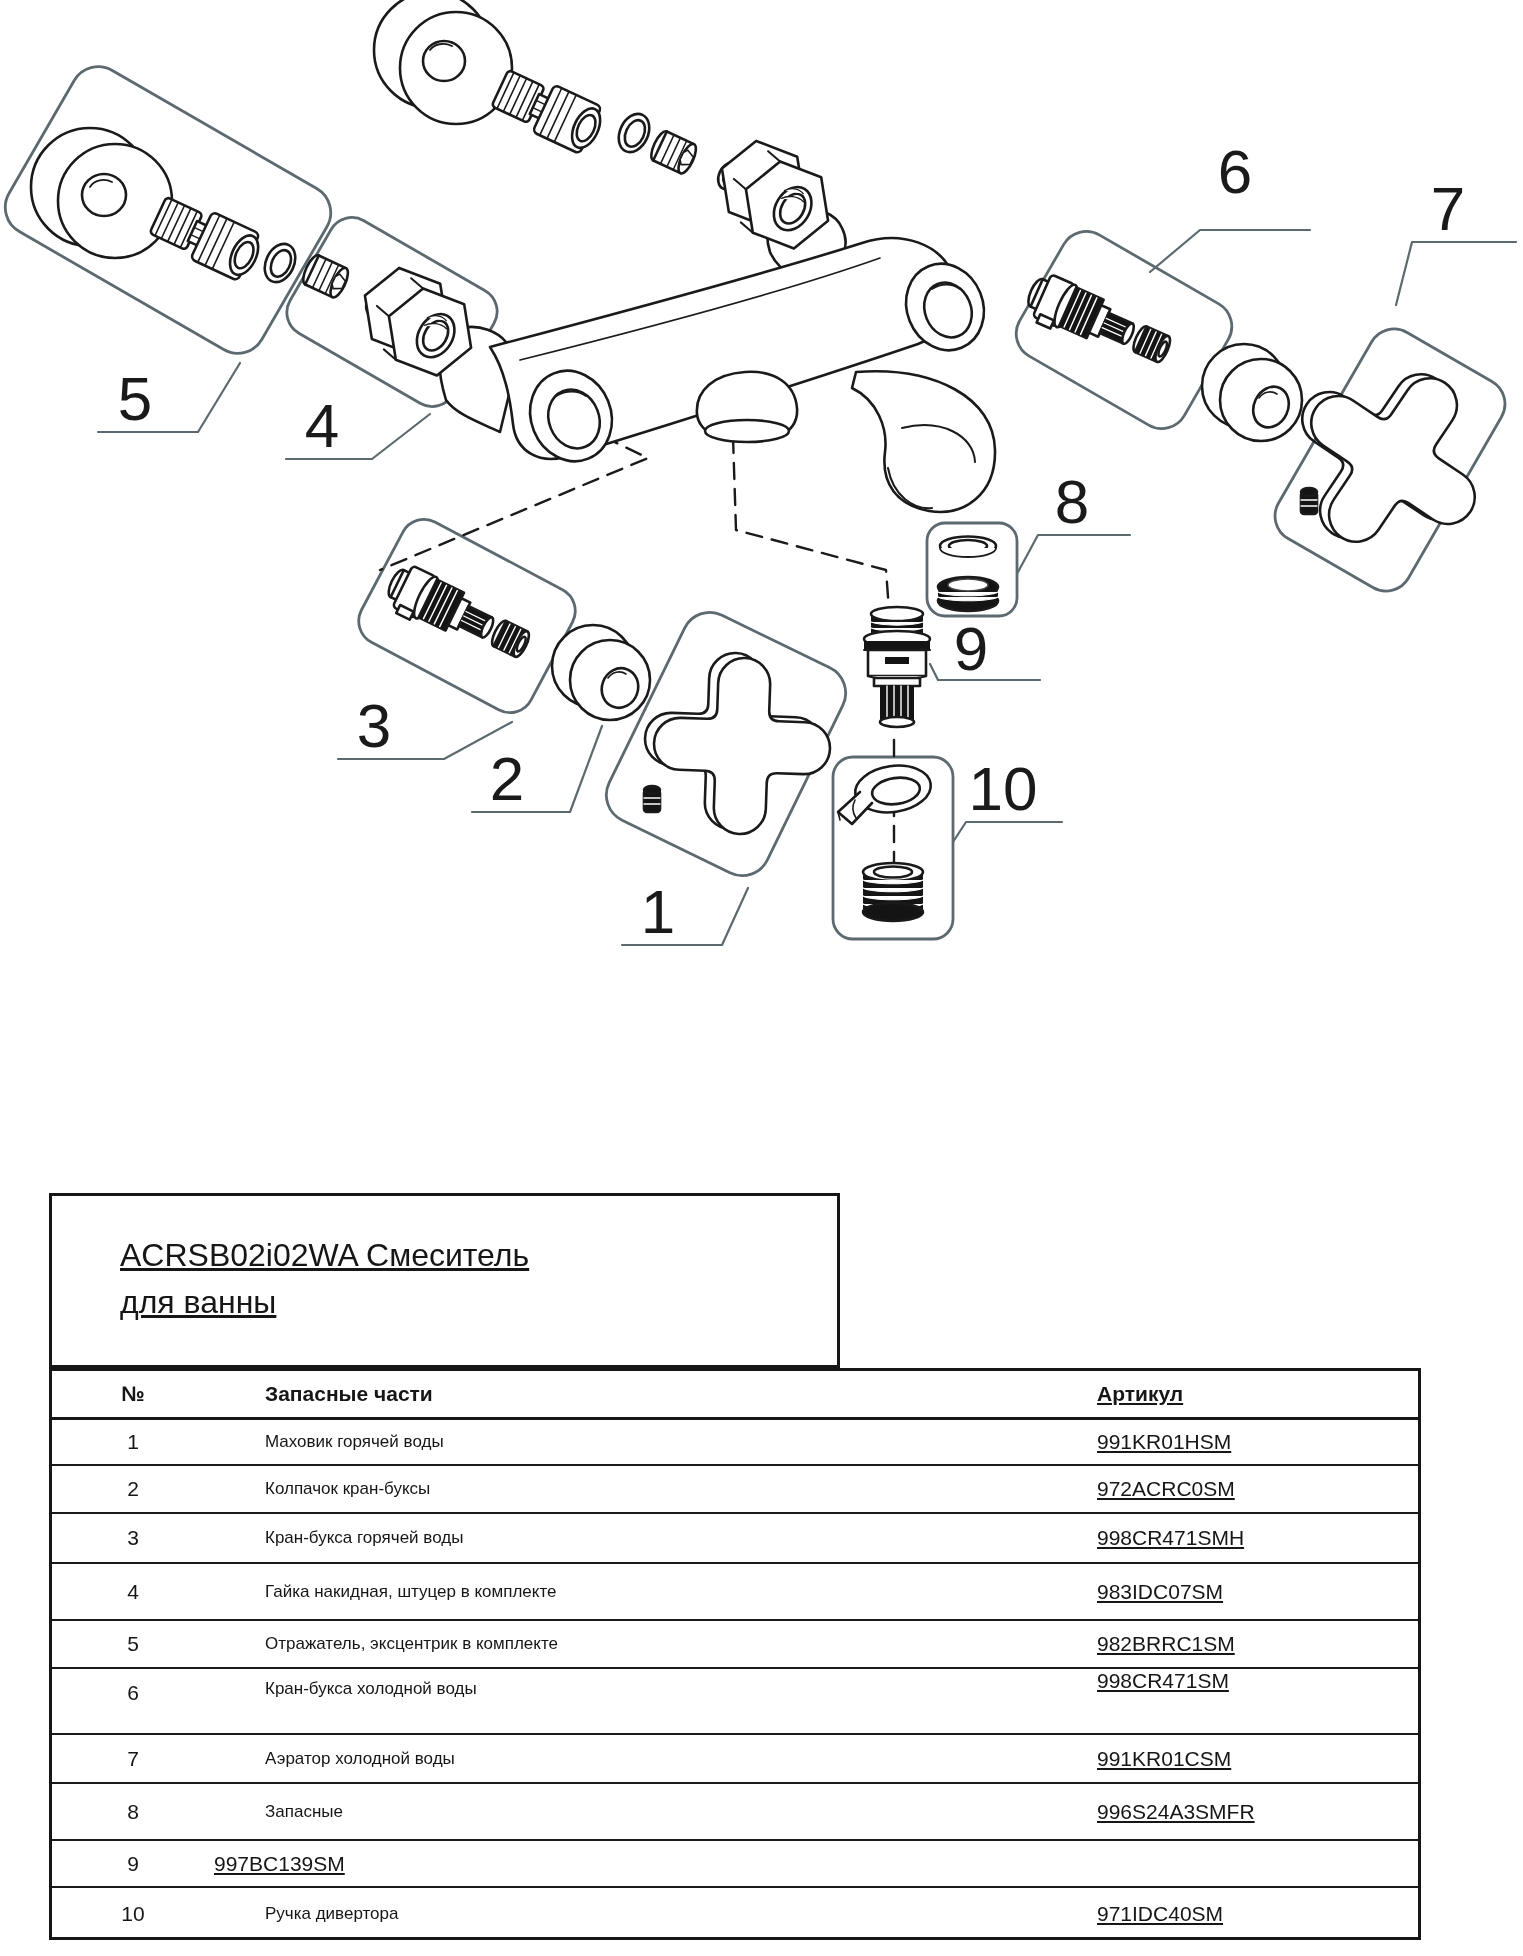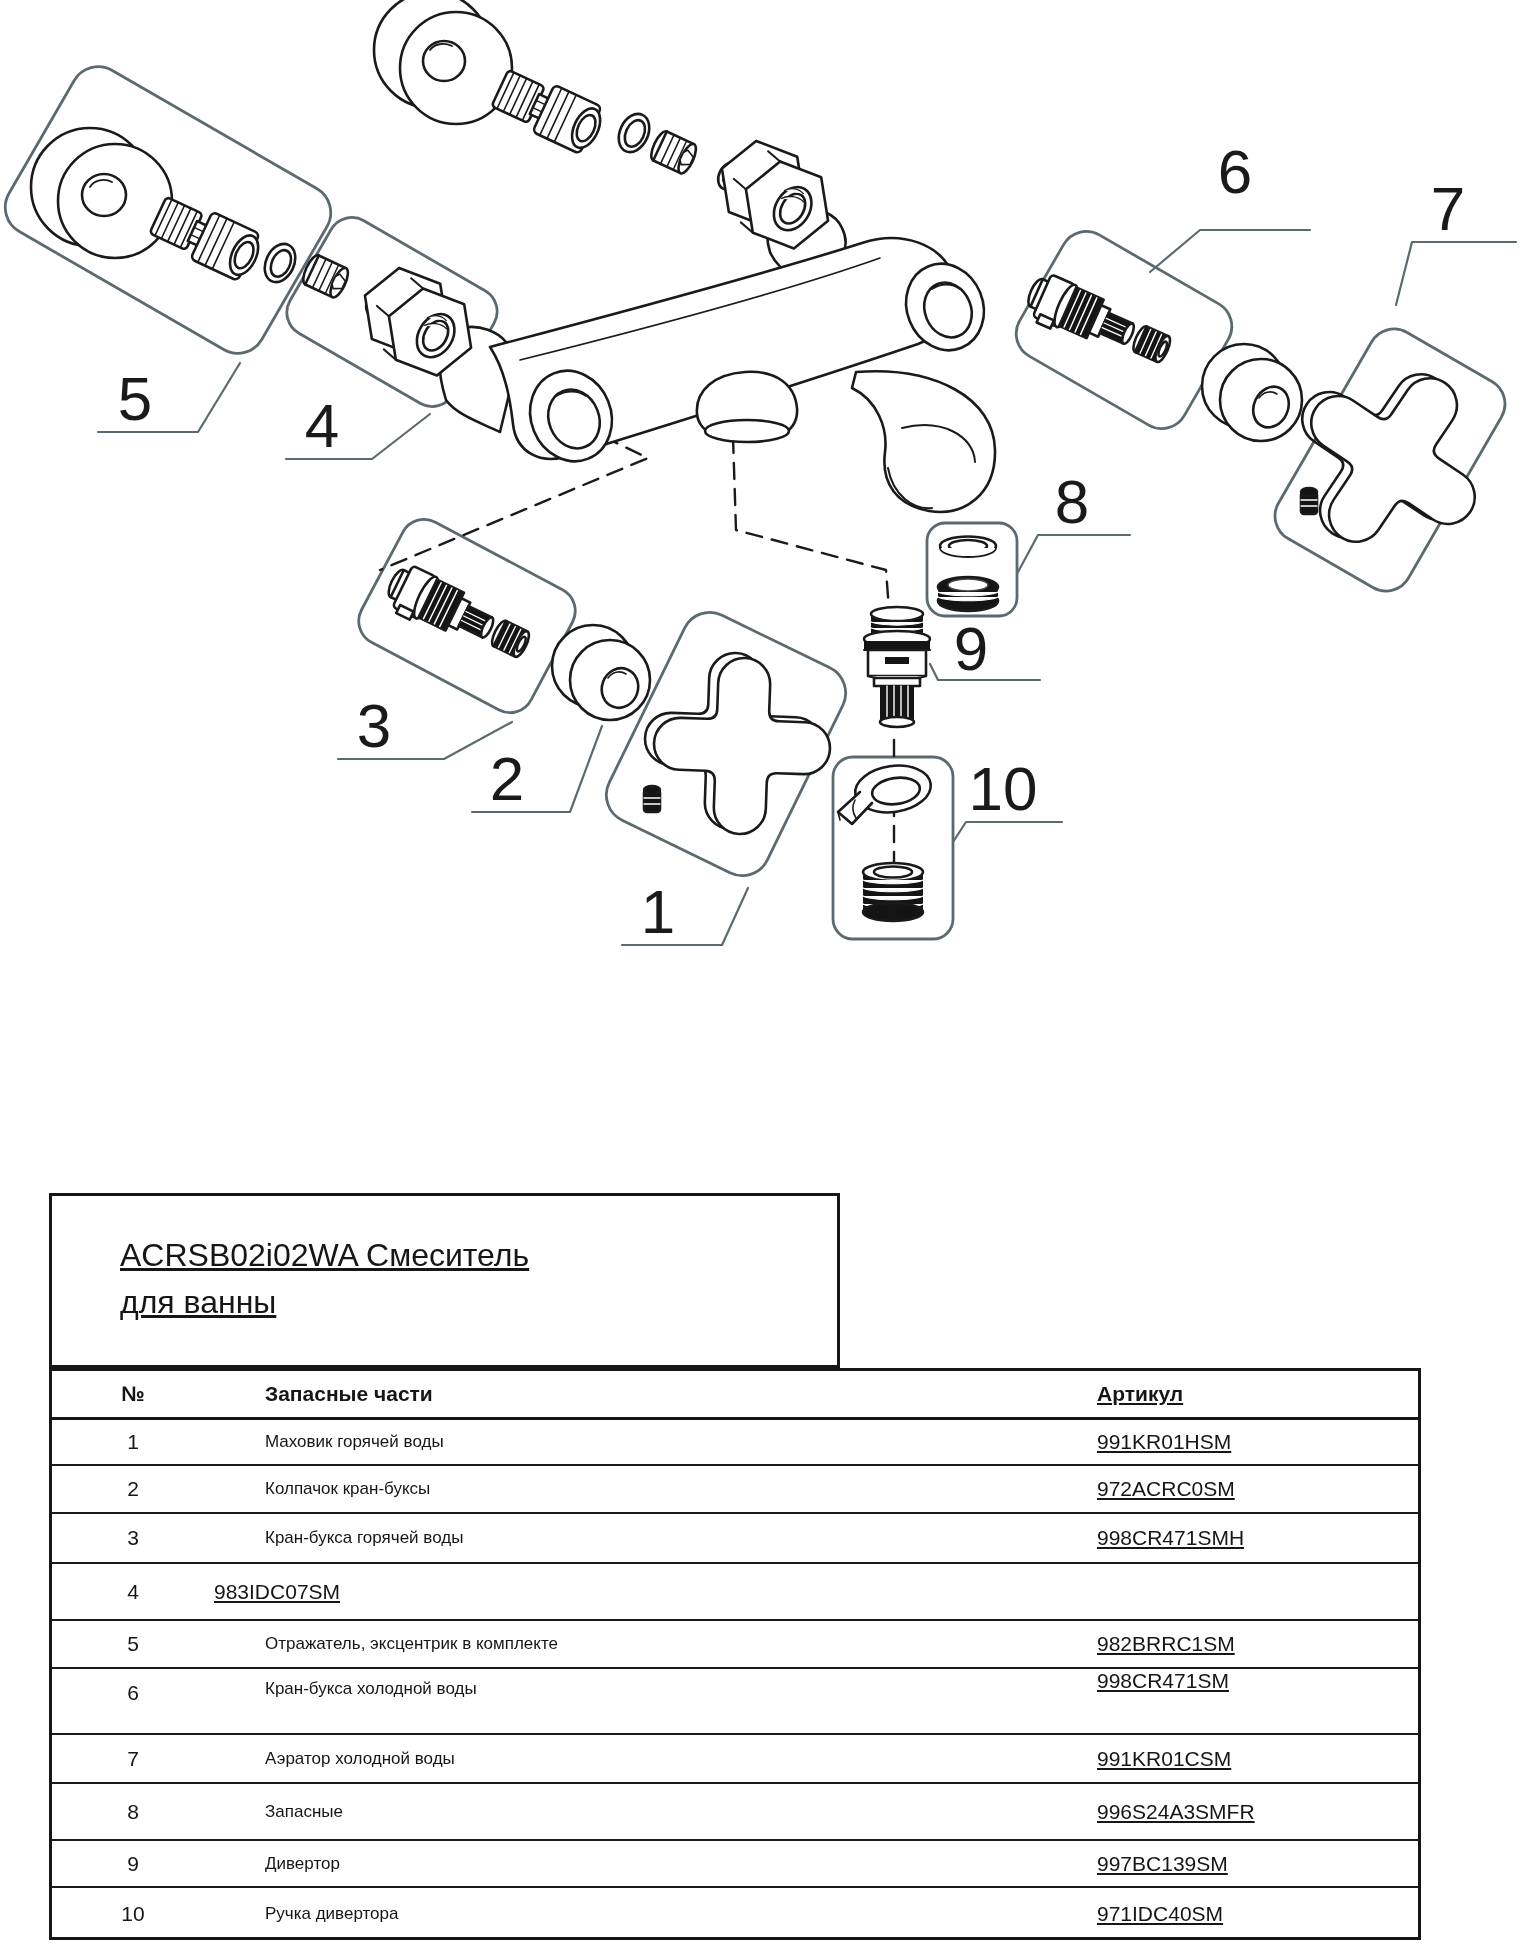--- a/index.html
+++ b/index.html
@@ -340,20 +340,21 @@
     <div class="c-part">Колпачок кран-буксы</div>
     <div class="c-sku">972ACRC0SM</div>
   </div>
   <div class="t-row" style="height:50px;">
     <div class="c-num">3</div>
     <div class="c-part">Кран-букса горячей воды</div>
     <div class="c-sku">998CR471SMH</div>
   </div>
   <div class="t-row" style="height:57px;">
     <div class="c-num">4</div>
+    <div class="c-part">Гайка накидная, штуцер в комплекте</div>
     <div class="c-sku">983IDC07SM</div>
   </div>
   <div class="t-row" style="height:48px;">
     <div class="c-num">5</div>
     <div class="c-part">Отражатель, эксцентрик в комплекте</div>
     <div class="c-sku">982BRRC1SM</div>
   </div>
   <div class="t-row" style="height:66px;align-items:flex-start;">
     <div class="c-num" style="padding-top:12px;">6</div>
     <div class="c-part" style="padding-top:10px;">Кран-букса холодной воды</div>
@@ -364,21 +365,20 @@
     <div class="c-part">Аэратор холодной воды</div>
     <div class="c-sku">991KR01CSM</div>
   </div>
   <div class="t-row" style="height:57px;">
     <div class="c-num">8</div>
     <div class="c-part">Запасные</div>
     <div class="c-sku">996S24A3SMFR</div>
   </div>
   <div class="t-row" style="height:47px;">
     <div class="c-num">9</div>
-    <div class="c-part">Дивертор</div>
     <div class="c-sku">997BC139SM</div>
   </div>
   <div class="t-row" style="height:54px;">
     <div class="c-num">10</div>
     <div class="c-part">Ручка дивертора</div>
     <div class="c-sku">971IDC40SM</div>
   </div>
 </div>
 
 </div>

